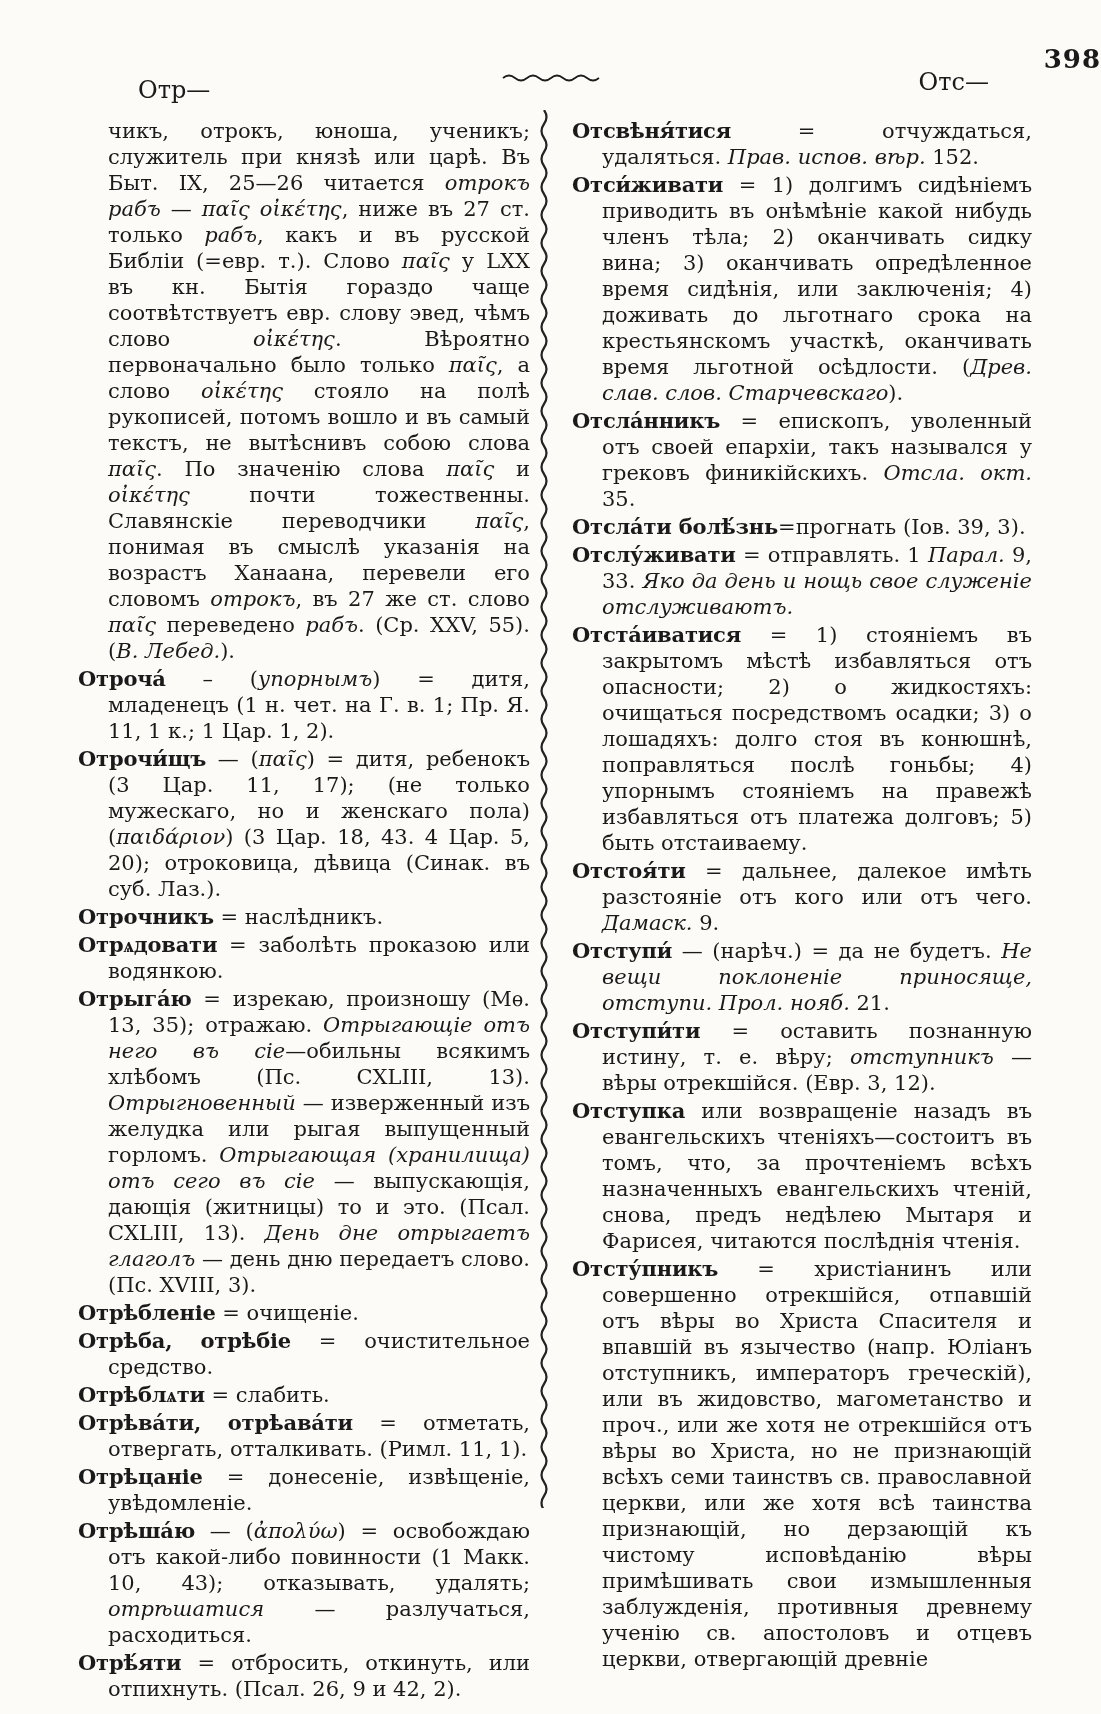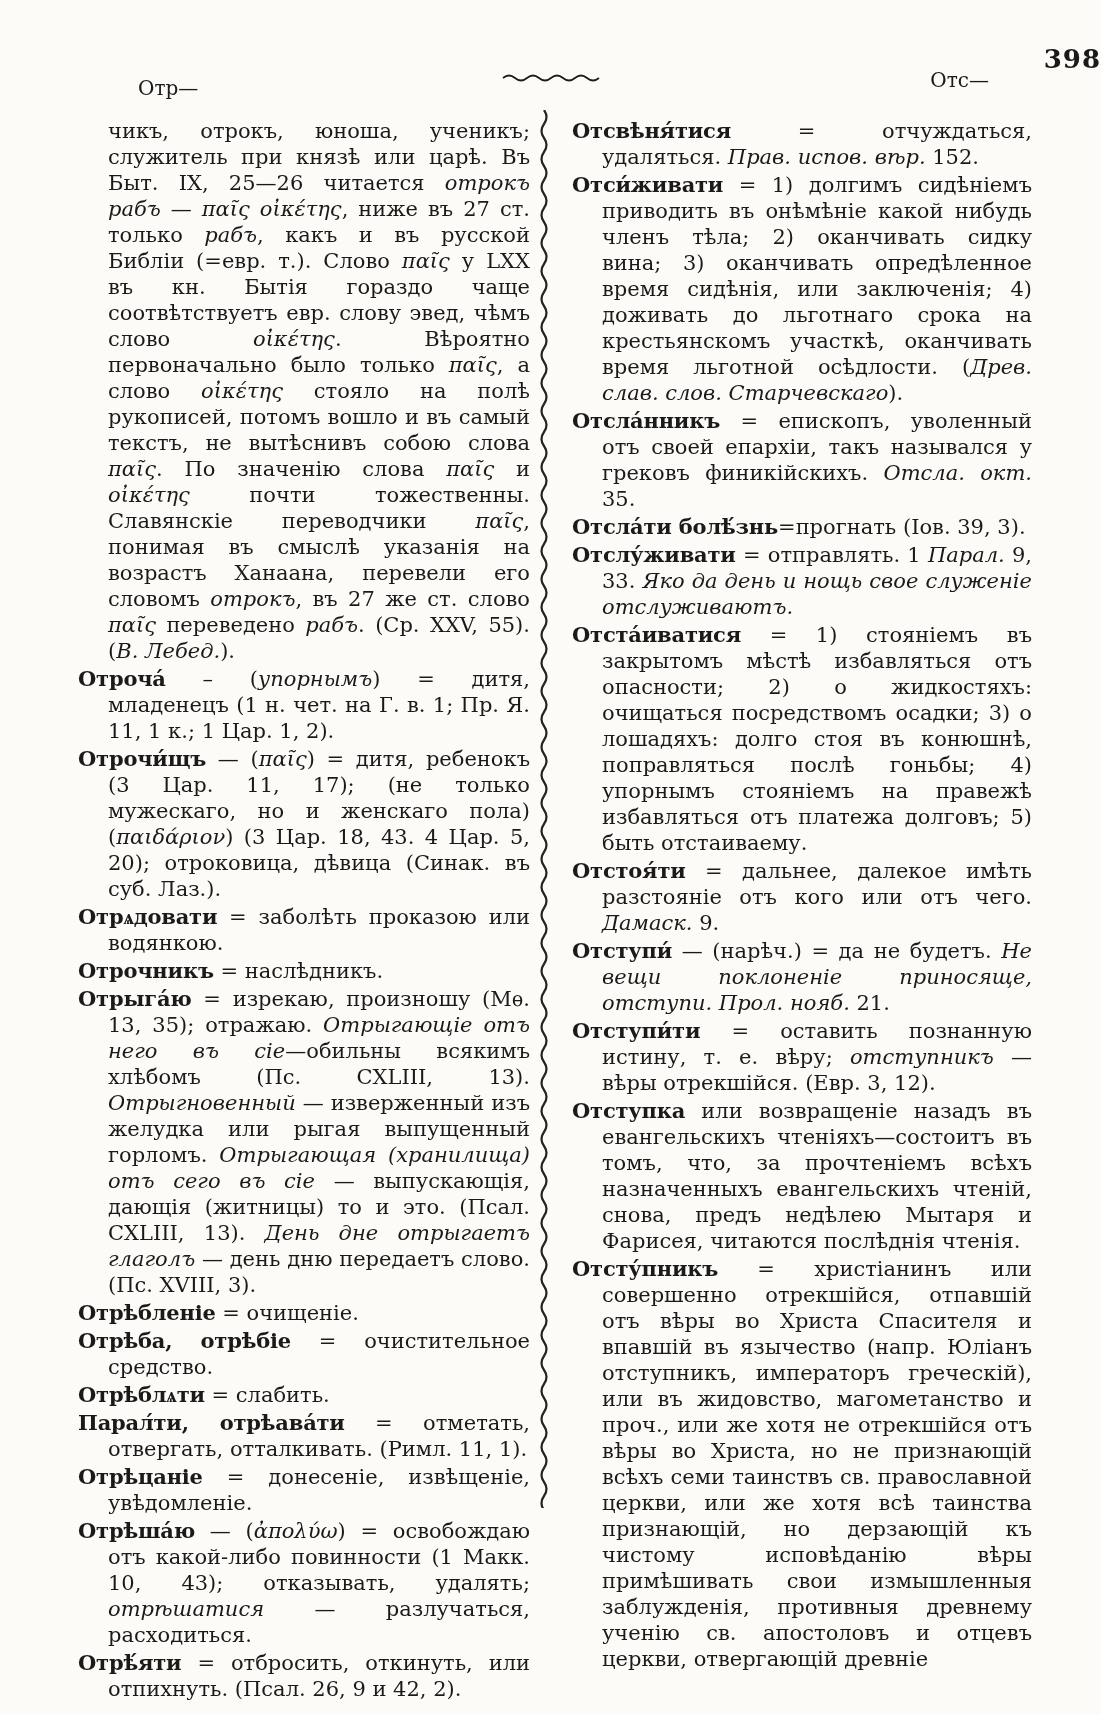--- a/index.html
+++ b/index.html
@@ -8,22 +8,22 @@
     width:1101px;height:1714px;
     background:#fcfbf7;
     font-family:"DejaVu Serif","Liberation Serif",serif;
     color:#1a1a1a;
     overflow:hidden;
   }
   .running-head{position:absolute;top:0;left:0;width:100%;height:120px;}
   .pagenum-block{position:absolute;top:44px;left:0;width:100%;text-align:right;}
   .pagenum{font-weight:bold;font-size:26px;letter-spacing:1px;display:inline-block;}
   .wavy-underline{display:block;margin:-1px auto 0 auto;}
-  .guide-left{position:absolute;top:76px;left:138px;font-size:20px;}
-  .guide-right{position:absolute;top:68px;right:112px;font-size:20px;}
+  .guide-left{position:absolute;top:76px;left:138px;font-size:24px;}
+  .guide-right{position:absolute;top:68px;right:112px;font-size:24px;}
   .col{
     position:absolute;top:118px;
     text-align:justify;
     font-size:21px;line-height:26px;
   }
   .col-left{left:78px;width:452px;}
   .col-right{left:572px;width:460px;}
   .divider{position:absolute;left:539px;top:110px;}
   .entry{padding-left:30px;text-indent:-30px;margin:0 0 2px 0;}
   .entry.cont{text-indent:0;}
@@ -43,27 +43,27 @@
         <path d="M2 5 q6 -5 12 0 t12 0 t12 0 t12 0 t12 0 t12 0 t12 0 t12 0" fill="none" stroke="#1c1c1c" stroke-width="1.7"></path>
       </svg>
     </div>
     <span class="guide-right">Отс—</span>
   </div>
 
   <div class="col col-left">
       <div class="entry cont"><span class="seg-pl">чикъ, отрокъ, юноша, ученикъ; служитель при князѣ или царѣ. Въ Быт. IX, 25—26 читается </span><span class="seg-it">отрокъ рабъ</span><span class="seg-pl"> — </span><span class="seg-it">παῖς οἰκέτης</span><span class="seg-pl">, ниже въ 27 ст. только </span><span class="seg-it">рабъ</span><span class="seg-pl">, какъ и въ русской Библіи (=евр. т.). Слово </span><span class="seg-it">παῖς</span><span class="seg-pl"> у LXX въ кн. Бытія гораздо чаще соотвѣтствуетъ евр. слову эвед, чѣмъ слово </span><span class="seg-it">οἰκέτης</span><span class="seg-pl">. Вѣроятно первоначально было только </span><span class="seg-it">παῖς</span><span class="seg-pl">, а слово </span><span class="seg-it">οἰκέτης</span><span class="seg-pl"> стояло на полѣ рукописей, потомъ вошло и въ самый текстъ, не вытѣснивъ собою слова </span><span class="seg-it">παῖς</span><span class="seg-pl">. По значенію слова </span><span class="seg-it">παῖς</span><span class="seg-pl"> и </span><span class="seg-it">οἰκέτης</span><span class="seg-pl"> почти тожественны. Славянскіе переводчики </span><span class="seg-it">παῖς</span><span class="seg-pl">, понимая въ смыслѣ указанія на возрастъ Ханаана, перевели его словомъ </span><span class="seg-it">отрокъ</span><span class="seg-pl">, въ 27 же ст. слово </span><span class="seg-it">παῖς</span><span class="seg-pl"> переведено </span><span class="seg-it">рабъ</span><span class="seg-pl">. (Ср. XXV, 55). (</span><span class="seg-it">В. Лебед.</span><span class="seg-pl">).</span></div>
       <div class="entry"><span class="seg-hw">Отроча́</span><span class="seg-pl"> – (</span><span class="seg-it">упорнымъ</span><span class="seg-pl">) = дитя, младенецъ (1 н. чет. на Г. в. 1; Пр. Я. 11, 1 к.; 1 Цар. 1, 2).</span></div>
       <div class="entry"><span class="seg-hw">Отрочи́щъ</span><span class="seg-pl"> — (</span><span class="seg-it">παῖς</span><span class="seg-pl">) = дитя, ребенокъ (3 Цар. 11, 17); (не только мужескаго, но и женскаго пола) (</span><span class="seg-it">παιδάριον</span><span class="seg-pl">) (3 Цар. 18, 43. 4 Цар. 5, 20); отроковица, дѣвица (Синак. въ суб. Лаз.).</span></div>
+      <div class="entry"><span class="seg-hw">Отрочникъ</span><span class="seg-pl"> = наслѣдникъ.</span></div>
       <div class="entry"><span class="seg-hw">Отрѧдовати</span><span class="seg-pl"> = заболѣть проказою или водянкою.</span></div>
-      <div class="entry"><span class="seg-hw">Отрочникъ</span><span class="seg-pl"> = наслѣдникъ.</span></div>
       <div class="entry"><span class="seg-hw">Отрыга́ю</span><span class="seg-pl"> = изрекаю, произношу (Мѳ. 13, 35); отражаю. </span><span class="seg-it">Отрыгающіе отъ него въ сіе</span><span class="seg-pl">—обильны всякимъ хлѣбомъ (Пс. CXLIII, 13). </span><span class="seg-it">Отрыгновенный</span><span class="seg-pl"> — изверженный изъ желудка или рыгая выпущенный горломъ. </span><span class="seg-it">Отрыгающая (хранилища) отъ сего въ сіе</span><span class="seg-pl"> — выпускающія, дающія (житницы) то и это. (Псал. CXLIII, 13). </span><span class="seg-it">День дне отрыгаетъ глаголъ</span><span class="seg-pl"> — день дню передаетъ слово. (Пс. XVIII, 3).</span></div>
       <div class="entry"><span class="seg-hw">Отрѣбленіе</span><span class="seg-pl"> = очищеніе.</span></div>
       <div class="entry"><span class="seg-hw">Отрѣба, отрѣбіе</span><span class="seg-pl"> = очистительное средство.</span></div>
       <div class="entry"><span class="seg-hw">Отрѣблѧти</span><span class="seg-pl"> = слабить.</span></div>
-      <div class="entry"><span class="seg-hw">Парал́ти, отрѣава́ти</span><span class="seg-pl"> = отметать, отвергать, отталкивать. (Римл. 11, 1).</span></div>
+      <div class="entry"><span class="seg-hw">Отрѣва́ти, отрѣава́ти</span><span class="seg-pl"> = отметать, отвергать, отталкивать. (Римл. 11, 1).</span></div>
       <div class="entry"><span class="seg-hw">Отрѣцаніе</span><span class="seg-pl"> = донесеніе, извѣщеніе, увѣдомленіе.</span></div>
       <div class="entry"><span class="seg-hw">Отрѣша́ю</span><span class="seg-pl"> — (</span><span class="seg-it">ἀπολύω</span><span class="seg-pl">) = освобождаю отъ какой-либо повинности (1 Макк. 10, 43); отказывать, удалять; </span><span class="seg-it">отрѣшатися</span><span class="seg-pl"> — разлучаться, расходиться.</span></div>
       <div class="entry"><span class="seg-hw">Отрѣ́яти</span><span class="seg-pl"> = отбросить, откинуть, или отпихнуть. (Псал. 26, 9 и 42, 2).</span></div>
     </div>
 
   <svg class="divider" width="10" height="1398" viewBox="0 0 10 1398">
     <path id="divpath" fill="none" stroke="#242424" stroke-width="2.2" d="M5 0 q5 7 0 14 q-5 7 0 14 q5 7 0 14 q-5 7 0 14 q5 7 0 14 q-5 7 0 14 q5 7 0 14 q-5 7 0 14 q5 7 0 14 q-5 7 0 14 q5 7 0 14 q-5 7 0 14 q5 7 0 14 q-5 7 0 14 q5 7 0 14 q-5 7 0 14 q5 7 0 14 q-5 7 0 14 q5 7 0 14 q-5 7 0 14 q5 7 0 14 q-5 7 0 14 q5 7 0 14 q-5 7 0 14 q5 7 0 14 q-5 7 0 14 q5 7 0 14 q-5 7 0 14 q5 7 0 14 q-5 7 0 14 q5 7 0 14 q-5 7 0 14 q5 7 0 14 q-5 7 0 14 q5 7 0 14 q-5 7 0 14 q5 7 0 14 q-5 7 0 14 q5 7 0 14 q-5 7 0 14 q5 7 0 14 q-5 7 0 14 q5 7 0 14 q-5 7 0 14 q5 7 0 14 q-5 7 0 14 q5 7 0 14 q-5 7 0 14 q5 7 0 14 q-5 7 0 14 q5 7 0 14 q-5 7 0 14 q5 7 0 14 q-5 7 0 14 q5 7 0 14 q-5 7 0 14 q5 7 0 14 q-5 7 0 14 q5 7 0 14 q-5 7 0 14 q5 7 0 14 q-5 7 0 14 q5 7 0 14 q-5 7 0 14 q5 7 0 14 q-5 7 0 14 q5 7 0 14 q-5 7 0 14 q5 7 0 14 q-5 7 0 14 q5 7 0 14 q-5 7 0 14 q5 7 0 14 q-5 7 0 14 q5 7 0 14 q-5 7 0 14 q5 7 0 14 q-5 7 0 14 q5 7 0 14 q-5 7 0 14 q5 7 0 14 q-5 7 0 14 q5 7 0 14 q-5 7 0 14 q5 7 0 14 q-5 7 0 14 q5 7 0 14 q-5 7 0 14 q5 7 0 14 q-5 7 0 14 q5 7 0 14 q-5 7 0 14 q5 7 0 14 q-5 7 0 14 q5 7 0 14 q-5 7 0 14 q5 7 0 14 q-5 7 0 14 q5 7 0 14 q-5 7 0 14"></path>
   </svg>
 
   <div class="col col-right">

